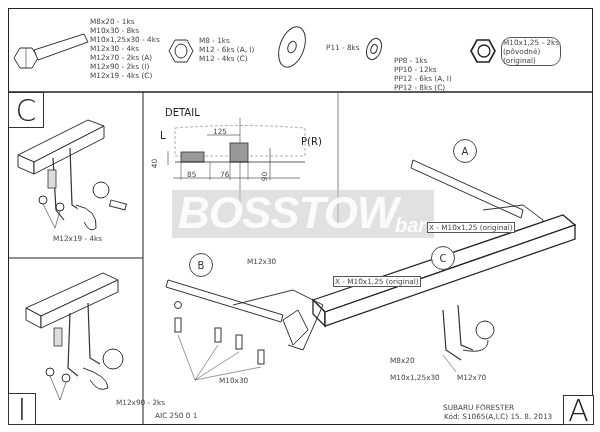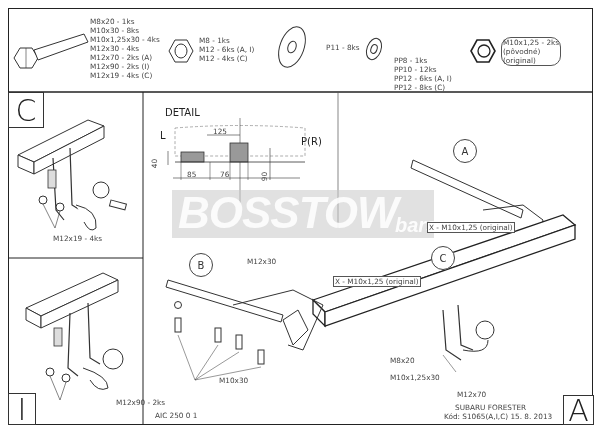--- a/index.html
+++ b/index.html
@@ -178,18 +178,18 @@
 <div class="circle" style="left:453px;top:139px;width:22px;height:22px;">A</div>
 <div class="circle" style="left:189px;top:253px;width:22px;height:22px;">B</div>
 <div class="circle" style="left:431px;top:246px;width:22px;height:22px;">C</div>
 
 <div class="txt boxed" style="left:427px;top:222px;">X - M10x1,25 (original)</div>
 <div class="txt boxed" style="left:333px;top:276px;">X - M10x1,25 (original)</div>
 <div class="txt" style="left:247px;top:257px;">M12x30</div>
 <div class="txt" style="left:175px;top:376px;margin-left:44px;">M10x30</div>
 <div class="txt" style="left:390px;top:356px;">M8x20</div>
 <div class="txt" style="left:390px;top:373px;">M10x1,25x30</div>
-<div class="txt" style="left:457px;top:373px;margin-top:17px;">M12x70</div>
+<div class="txt" style="left:457px;top:373px;">M12x70</div>
 
 <div class="txt" style="left:155px;top:411px;">AIC 250 0 1</div>
-<div class="txt" style="left:443px;top:403px;margin-left:12px;">SUBARU FORESTER</div>
+<div class="txt" style="left:443px;top:403px;">SUBARU FORESTER</div>
 <div class="txt" style="left:444px;top:412px;text-align:center;">Kód: S1065(A,I,C)  15. 8. 2013</div>
 <div class="sq big" style="left:563px;top:395px;width:31px;height:30px;">A</div>
 
 </body></html>

